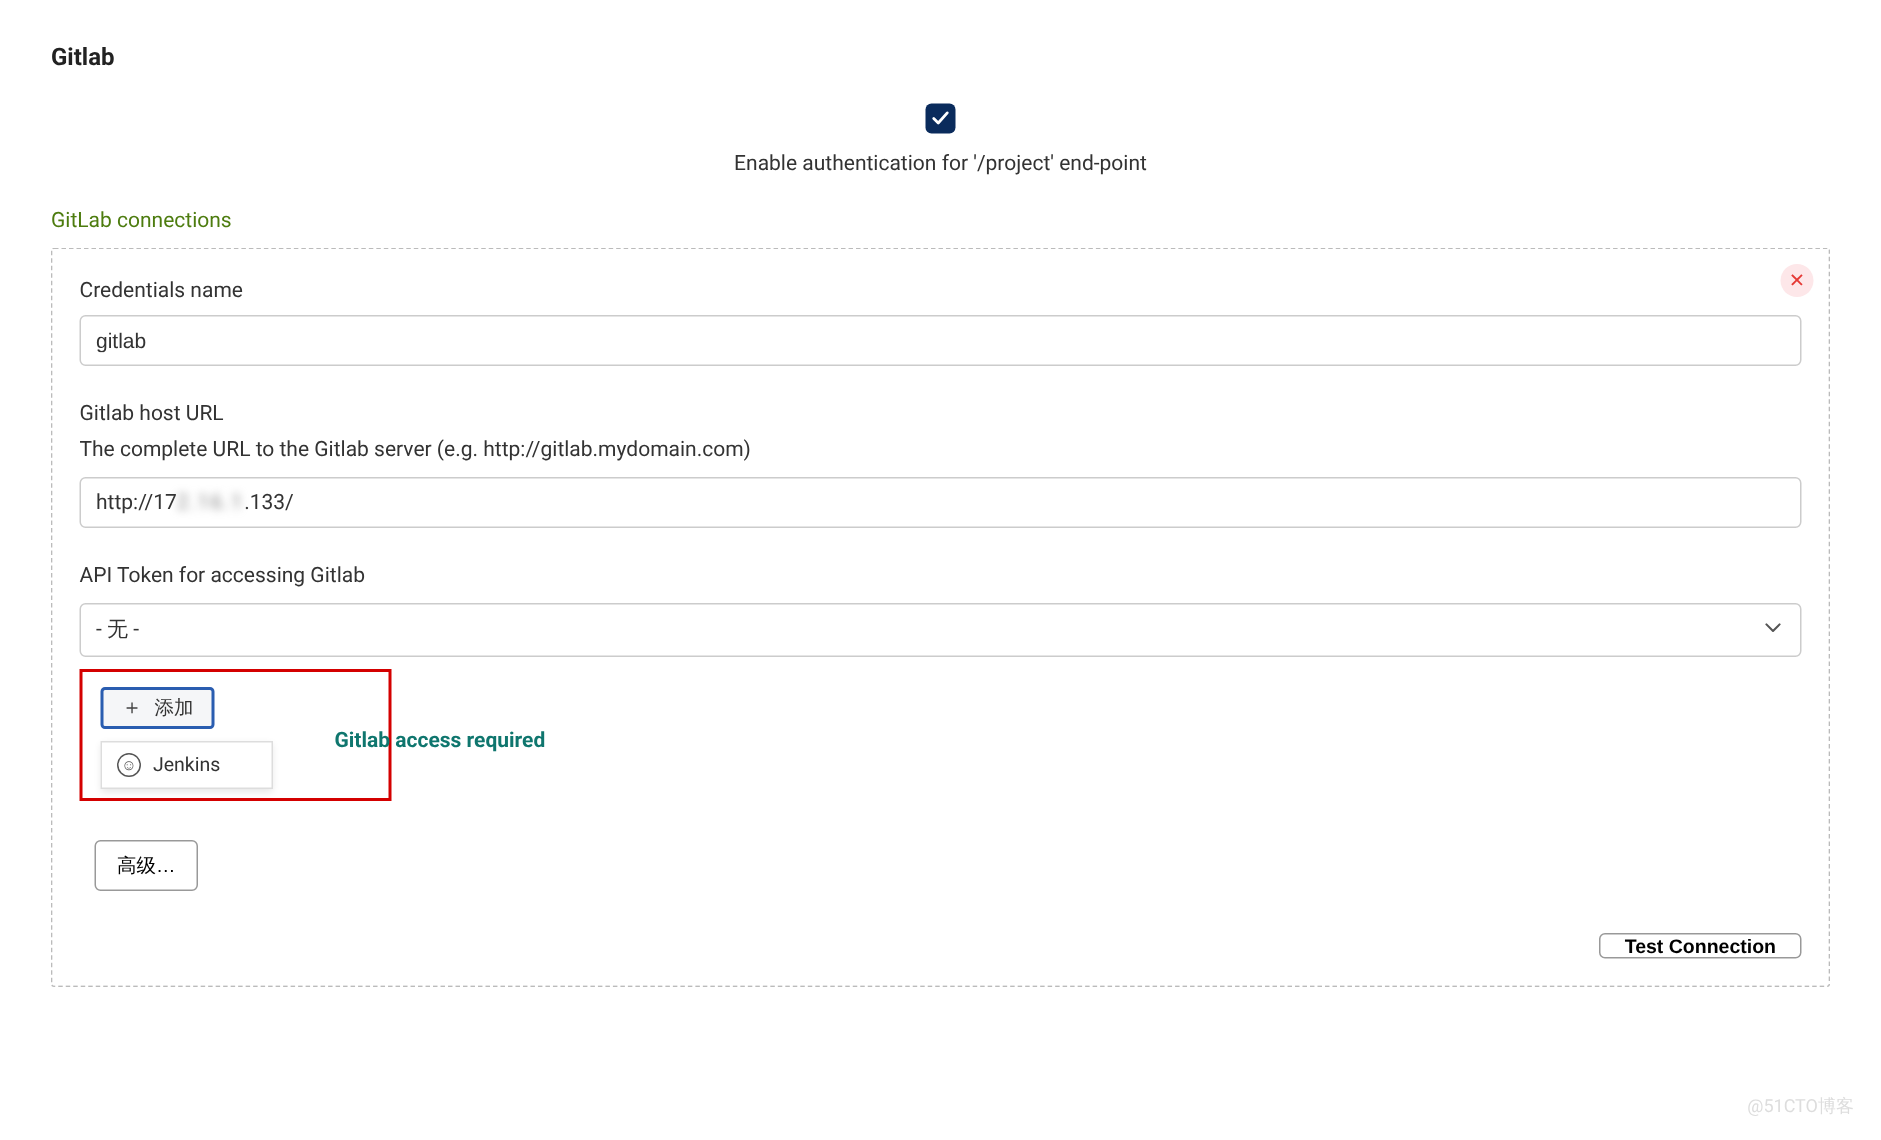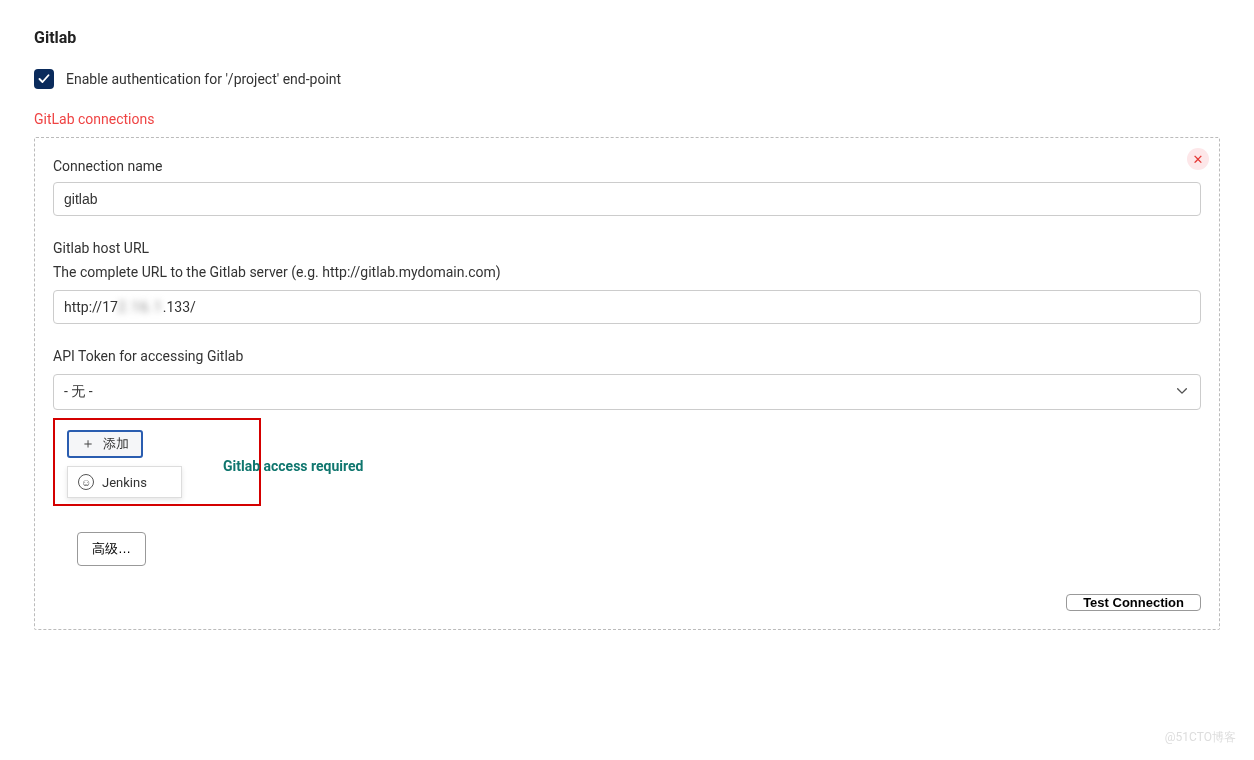--- a/index.html
+++ b/index.html
@@ -16,33 +16,34 @@
     margin: 0 0 22px 0;
     font-size: 16px;
     font-weight: 700;
     color: #222;
   }
   .checkbox-row {
     display: flex;
     align-items: center;
     gap: 12px;
     margin-bottom: 22px;
+    flex-direction: column;
   }
   .checkbox {
     width: 20px;
     height: 20px;
     border-radius: 4px;
     background: #0a2b5c;
     display: flex;
     align-items: center;
     justify-content: center;
     cursor: pointer;
   }
   .checkbox svg { width: 12px; height: 12px; }
-  .sub-label { font-size: 14px; color: #ef4444; margin-bottom: 10px; }
+  .sub-label { font-size: 14px; color: #4d7c0f; margin-bottom: 10px; }
   .dashed-panel {
     border: 1px dashed #bbb;
     border-radius: 2px;
     padding: 20px 18px 18px 18px;
     position: relative;
   }
   .close-badge {
     position: absolute;
     top: 10px;
     right: 10px;
@@ -137,21 +138,21 @@
   }
   .error-row { position: relative; }
   .adv-btn, .test-btn {
     border: 1px solid #999;
     background: #fff;
     border-radius: 4px;
     padding: 7px 14px;
     font-size: 13px;
     cursor: pointer;
   }
-  .adv-row { margin-top: 26px; margin-left: 24px; }
+  .adv-row { margin-top: 26px; margin-left: 10px; }
   .test-row { margin-top: 28px; display: flex; justify-content: flex-end; }
   .test-btn { font-weight: 600; padding: 0 16px; }
   .watermark {
     position: fixed;
     right: 18px;
     bottom: 14px;
     color: #ddd;
     font-size: 12px;
   }
   .host-blur {
@@ -176,21 +177,21 @@
 </div>
 
 <div class="sub-label">GitLab connections</div>
 
 <div class="dashed-panel">
   <div class="close-badge">
     <span>✕</span>
   </div>
 
   <div class="field">
-    <div class="field-label">Connection name</div>
+    <div class="field-label">Credentials name</div>
     <input type="text" class="text-input" value="gitlab" style="">
   </div>
 
   <div class="field">
     <div class="field-label">Gitlab host URL</div>
     <div class="field-desc">The complete URL to the Gitlab server (e.g. http://gitlab.mydomain.com)</div>
     <div class="text-input" style="display:flex;align-items:center;gap:0;">
       <span>http://17</span>
         <span class="host-blur">2.16.1</span>
         <span>.133/</span>

